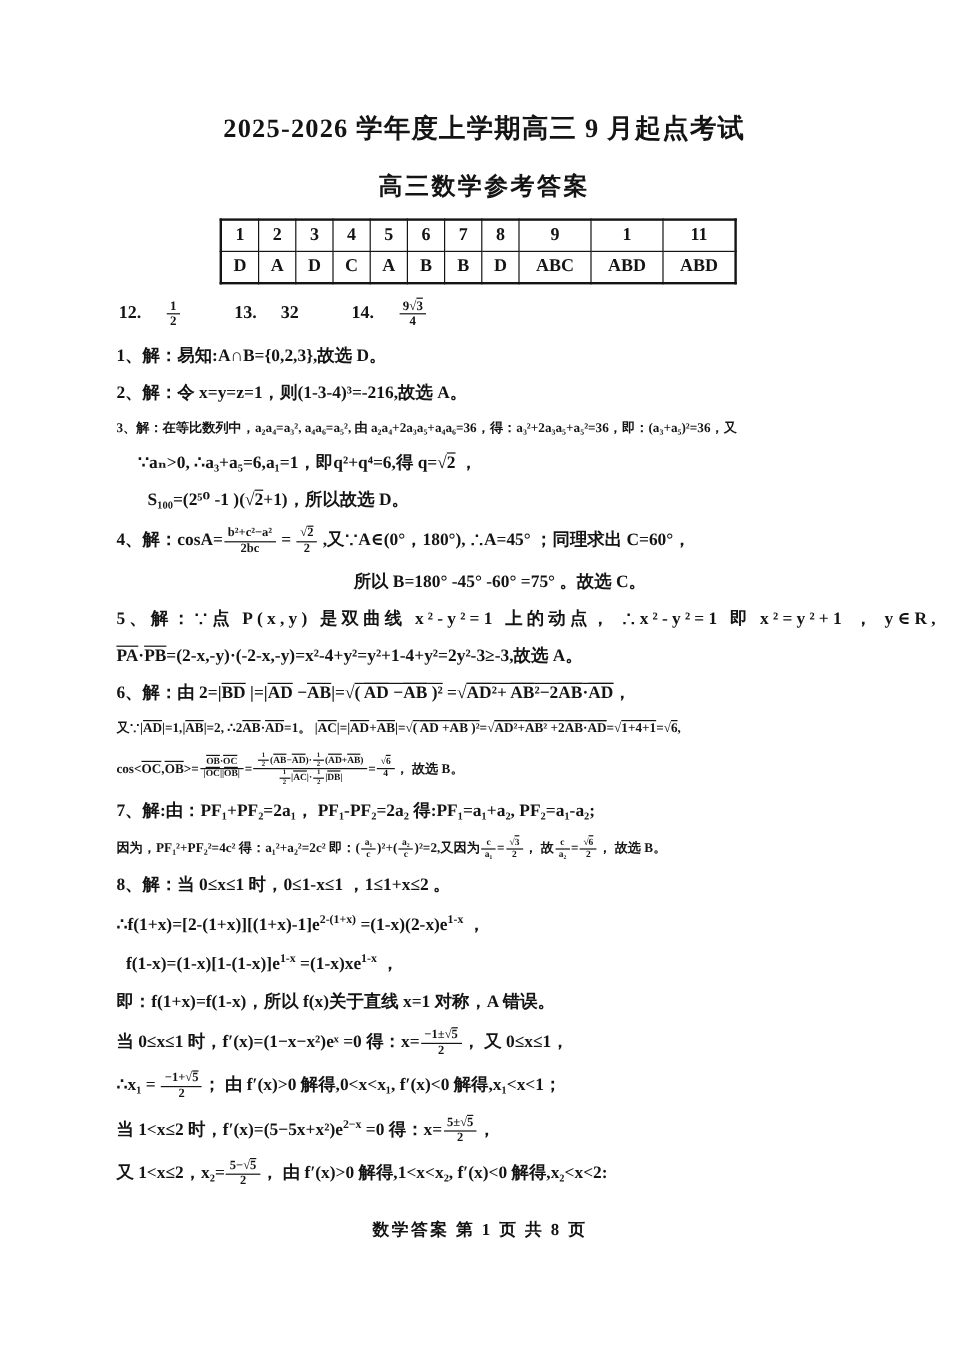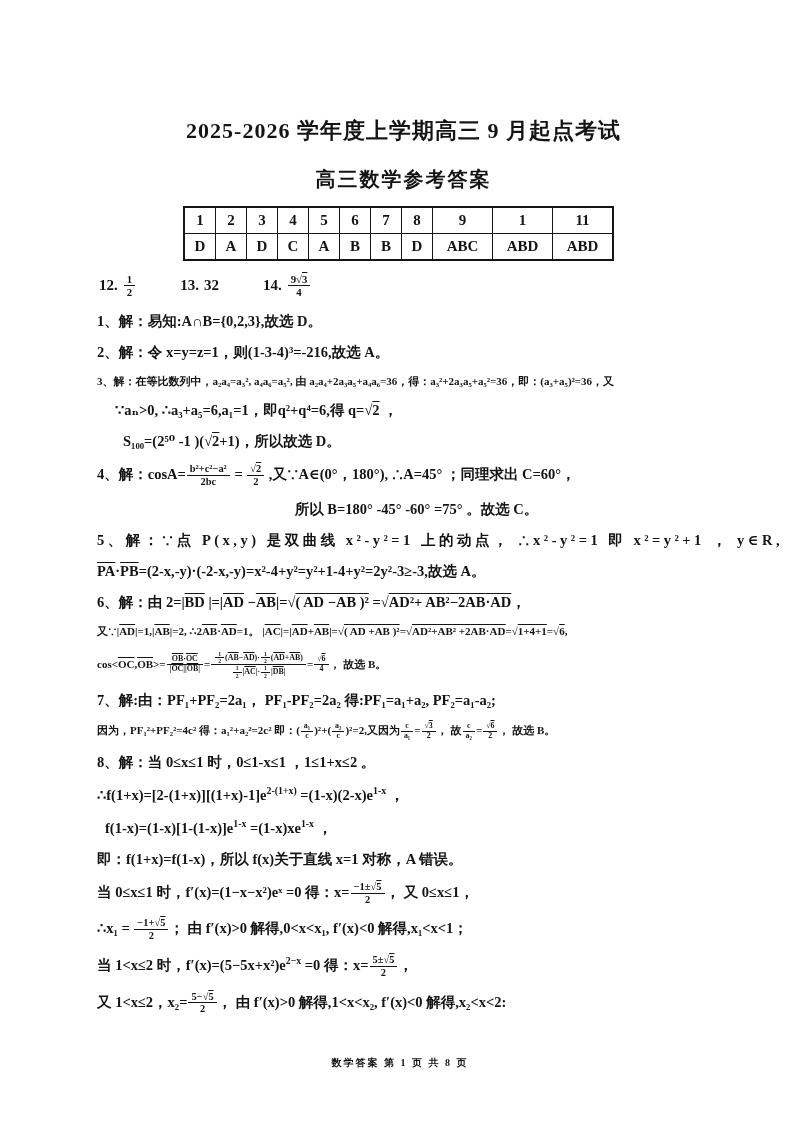--- a/index.html
+++ b/index.html
@@ -2,45 +2,45 @@
 <html><head>
 <meta charset="utf-8">
 <style>
   html,body{margin:0;padding:0;background:#ffffff;}
   .page{
     position:relative;width:800px;height:1132px;background:#fff;
     font-family:"Liberation Serif","DejaVu Serif",serif;
     color:#141414;font-weight:700;overflow:hidden;
   }
   .content{padding:0 90px 0 97px;}
-  h1.title{font-size:22px;text-align:center;margin:116px 0 0;letter-spacing:1px;}
+  h1.title{font-size:22px;text-align:center;margin:92px 0 0;letter-spacing:1px;}
   h2.subtitle{font-size:20px;text-align:center;margin:20px 0 0;letter-spacing:2px;}
   table.ans{border-collapse:collapse;margin:13px 0 0 86px;border:2px solid #141414;}
   table.ans td{
     border:1px solid #141414;width:30px;height:25px;padding:0;
     text-align:center;font-size:15px;font-weight:700;
   }
   table.ans td.wide{width:59px;}
   .fills{display:flex;align-items:center;gap:44px;margin:12px 0 0 2px;font-size:15px;}
-  .fill{display:flex;align-items:center;gap:5px;}
+  .fill{display:flex;align-items:center;gap:20px;}
   .sols{margin-top:14px;}
   .line{font-size:14.5px;line-height:1.32;margin-bottom:12px;white-space:nowrap;}
   .tight{font-size:11px;}
   .spread{letter-spacing:3.5px;}
   .fr{display:inline-block;vertical-align:middle;text-align:center;font-size:0.72em;line-height:1.12;margin:0 1px;}
   .nu{display:block;border-bottom:1px solid #141414;padding:0 3px;}
   .de{display:block;padding:0 3px;}
   .vec{text-decoration:overline;text-align:right;}
   .sq{white-space:nowrap;}
   .rd{display:inline-block;}
   .vl{text-decoration:overline;}
   sup{font-size:0.68em;margin-top:14px;}
   .footer{
-    position:absolute;top:1056px;left:0;width:100%;
-    text-align:center;font-size:10px;letter-spacing:2px;
+    position:absolute;top:1016px;left:0;width:100%;
+    text-align:center;font-size:14px;letter-spacing:2px;
   }
 </style>
 </head>
 <body>
 
 <div class="page">
   <div class="content">
     <h1 class="title">2025-2026 学年度上学期高三 9 月起点考试</h1>
     <h2 class="subtitle">高三数学参考答案</h2>
 

